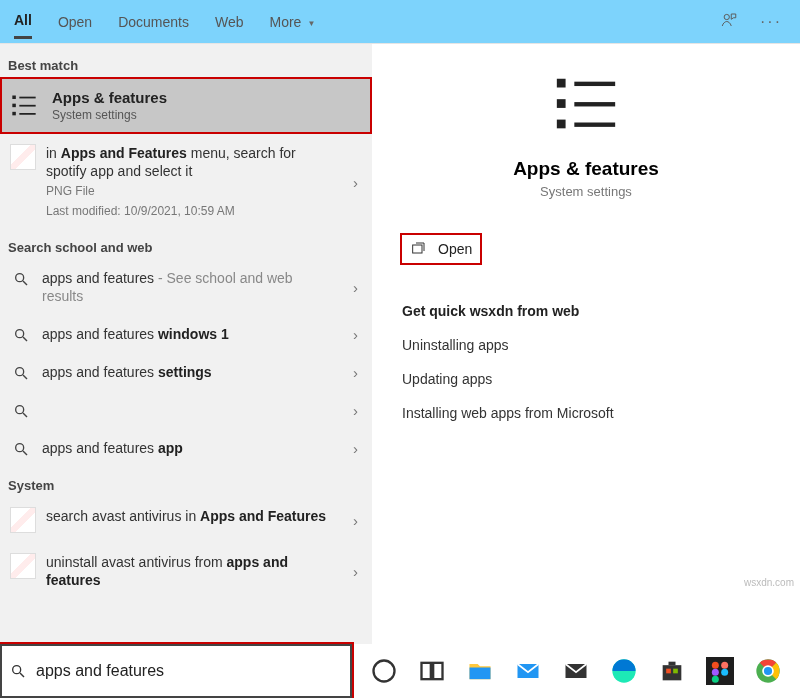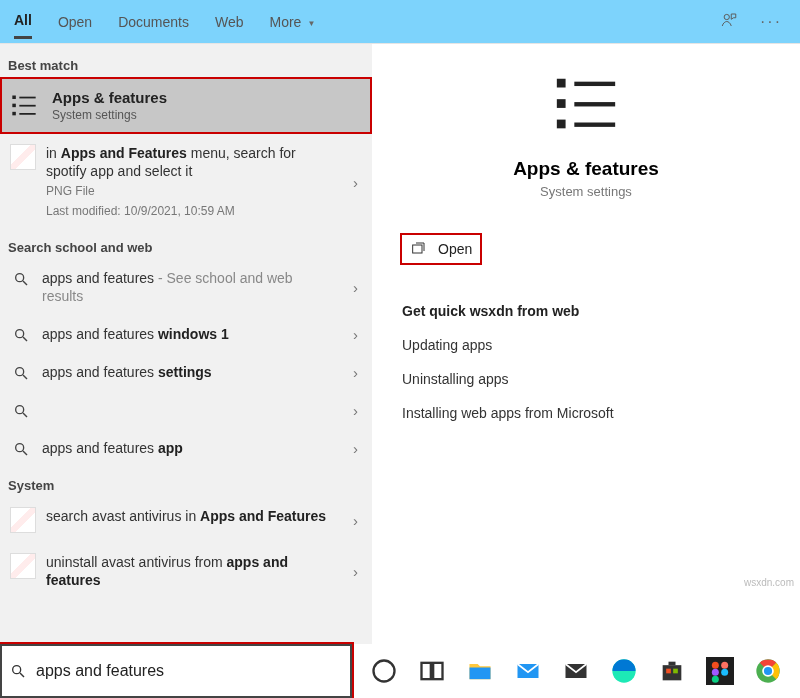--- a/index.html
+++ b/index.html
@@ -288,22 +288,22 @@
 
     <div class="open-row">
       <svg viewBox="0 0 24 24">
           <rect x="4" y="6" width="14" height="12"></rect>
           <path d="M9 3h12v12"></path>
         </svg>
       <span>Open</span>
     </div>
 
     <div class="help-title">Get quick wsxdn from web</div>
+    <div class="help-link">Uninstalling apps</div>
     <div class="help-link">Updating apps</div>
-    <div class="help-link">Uninstalling apps</div>
     <div class="help-link">Installing web apps from Microsoft</div>
 
     <div class="watermark">wsxdn.com</div>
   </div>
 </div>
 
 <div class="footer">
   <div class="searchbox">
     <svg viewBox="0 0 24 24">
         <circle cx="10" cy="10" r="6"></circle>

